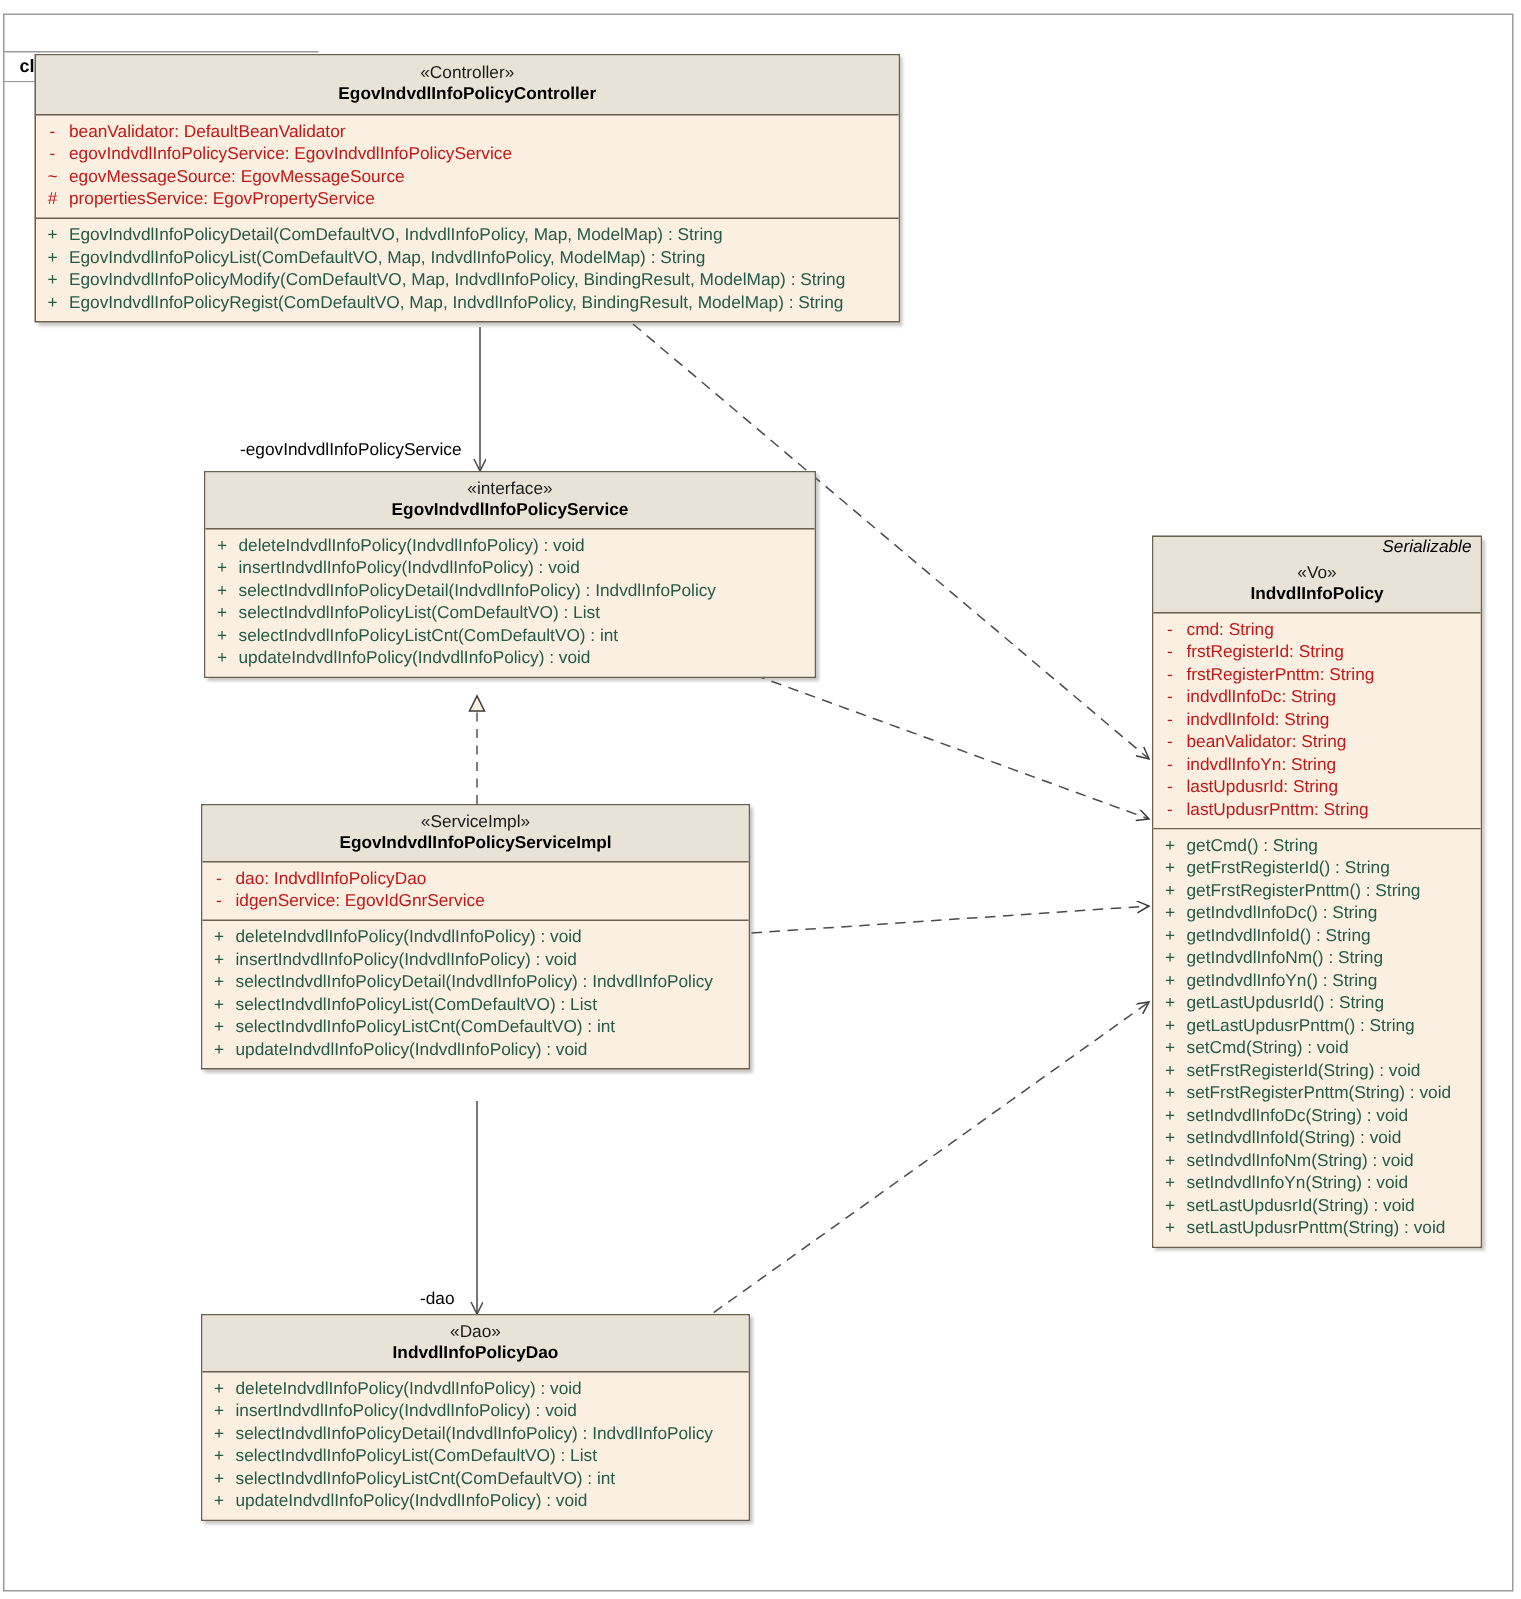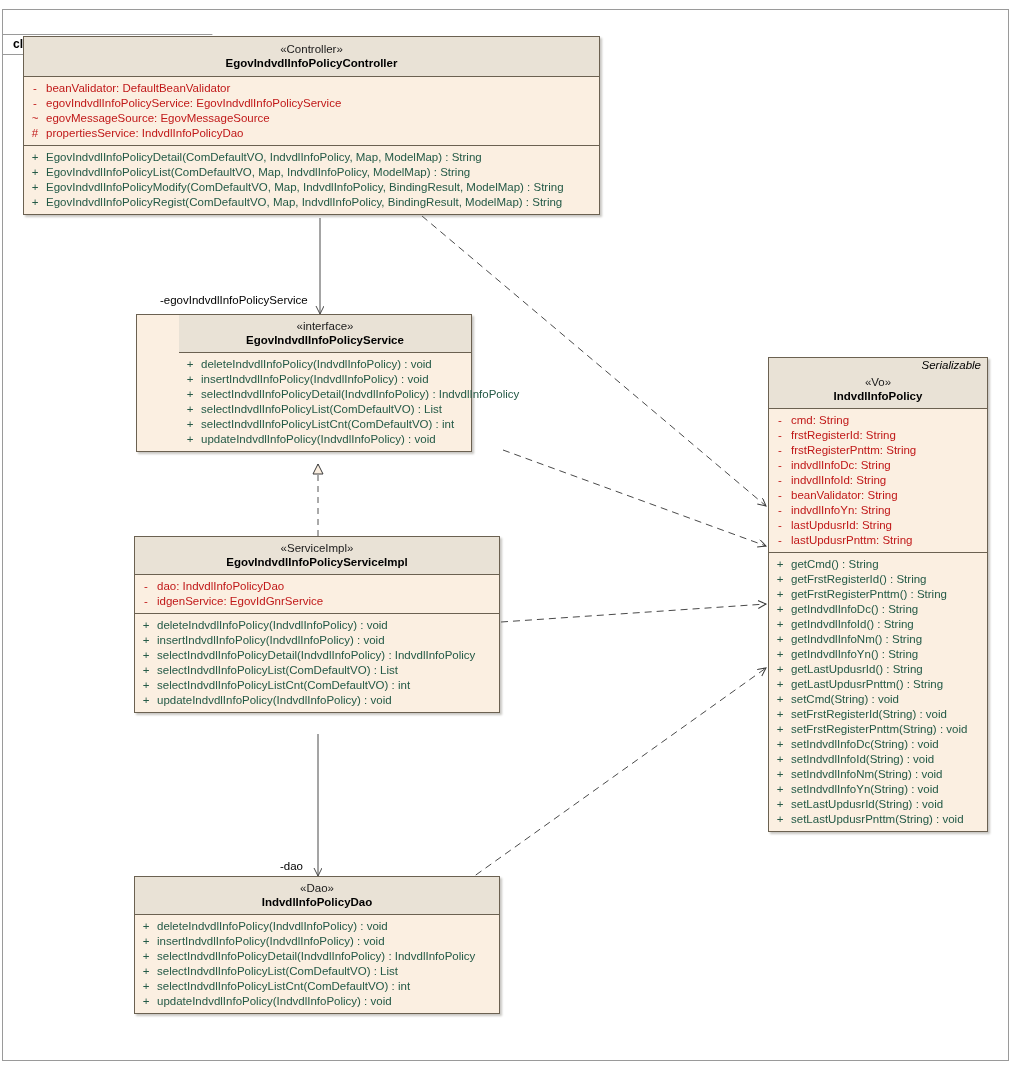--- a/index.html
+++ b/index.html
@@ -203,21 +203,21 @@
         <div class="memberline">
           <span class="vis attr-vis">-</span>
           <span class="attr-text">egovIndvdlInfoPolicyService:  EgovIndvdlInfoPolicyService</span>
         </div>
         <div class="memberline">
           <span class="vis attr-vis">~</span>
           <span class="attr-text">egovMessageSource:  EgovMessageSource</span>
         </div>
         <div class="memberline">
           <span class="vis attr-vis">#</span>
-          <span class="attr-text">propertiesService:  IndvdlInfoPolicyDao</span>
+          <span class="attr-text">propertiesService:  EgovPropertyService</span>
         </div>
       </div>
     <div class="cls-compartment methods">
         <div class="memberline">
           <span class="vis meth-vis">+</span>
           <span class="meth-text">EgovIndvdlInfoPolicyDetail(ComDefaultVO, IndvdlInfoPolicy, Map, ModelMap) : String</span>
         </div>
         <div class="memberline">
           <span class="vis meth-vis">+</span>
           <span class="meth-text">EgovIndvdlInfoPolicyList(ComDefaultVO, Map, IndvdlInfoPolicy, ModelMap) : String</span>
@@ -226,21 +226,21 @@
           <span class="vis meth-vis">+</span>
           <span class="meth-text">EgovIndvdlInfoPolicyModify(ComDefaultVO, Map, IndvdlInfoPolicy, BindingResult, ModelMap) : String</span>
         </div>
         <div class="memberline">
           <span class="vis meth-vis">+</span>
           <span class="meth-text">EgovIndvdlInfoPolicyRegist(ComDefaultVO, Map, IndvdlInfoPolicy, BindingResult, ModelMap) : String</span>
         </div>
       </div>
   </div>
 
-  <div class="umlclass" id="cls-service" style="left:136px; top:314px; width:336px;padding-left:42px;">
+  <div class="umlclass" id="cls-service" style="left:136px; top:314px; width:408px;">
     <div class="cls-header">
       <div class="cls-stereotype">«interface»</div>
       <div class="cls-name">EgovIndvdlInfoPolicyService</div>
     </div>
     <div class="cls-compartment methods">
         <div class="memberline">
           <span class="vis meth-vis">+</span>
           <span class="meth-text">deleteIndvdlInfoPolicy(IndvdlInfoPolicy) : void</span>
         </div>
         <div class="memberline">

